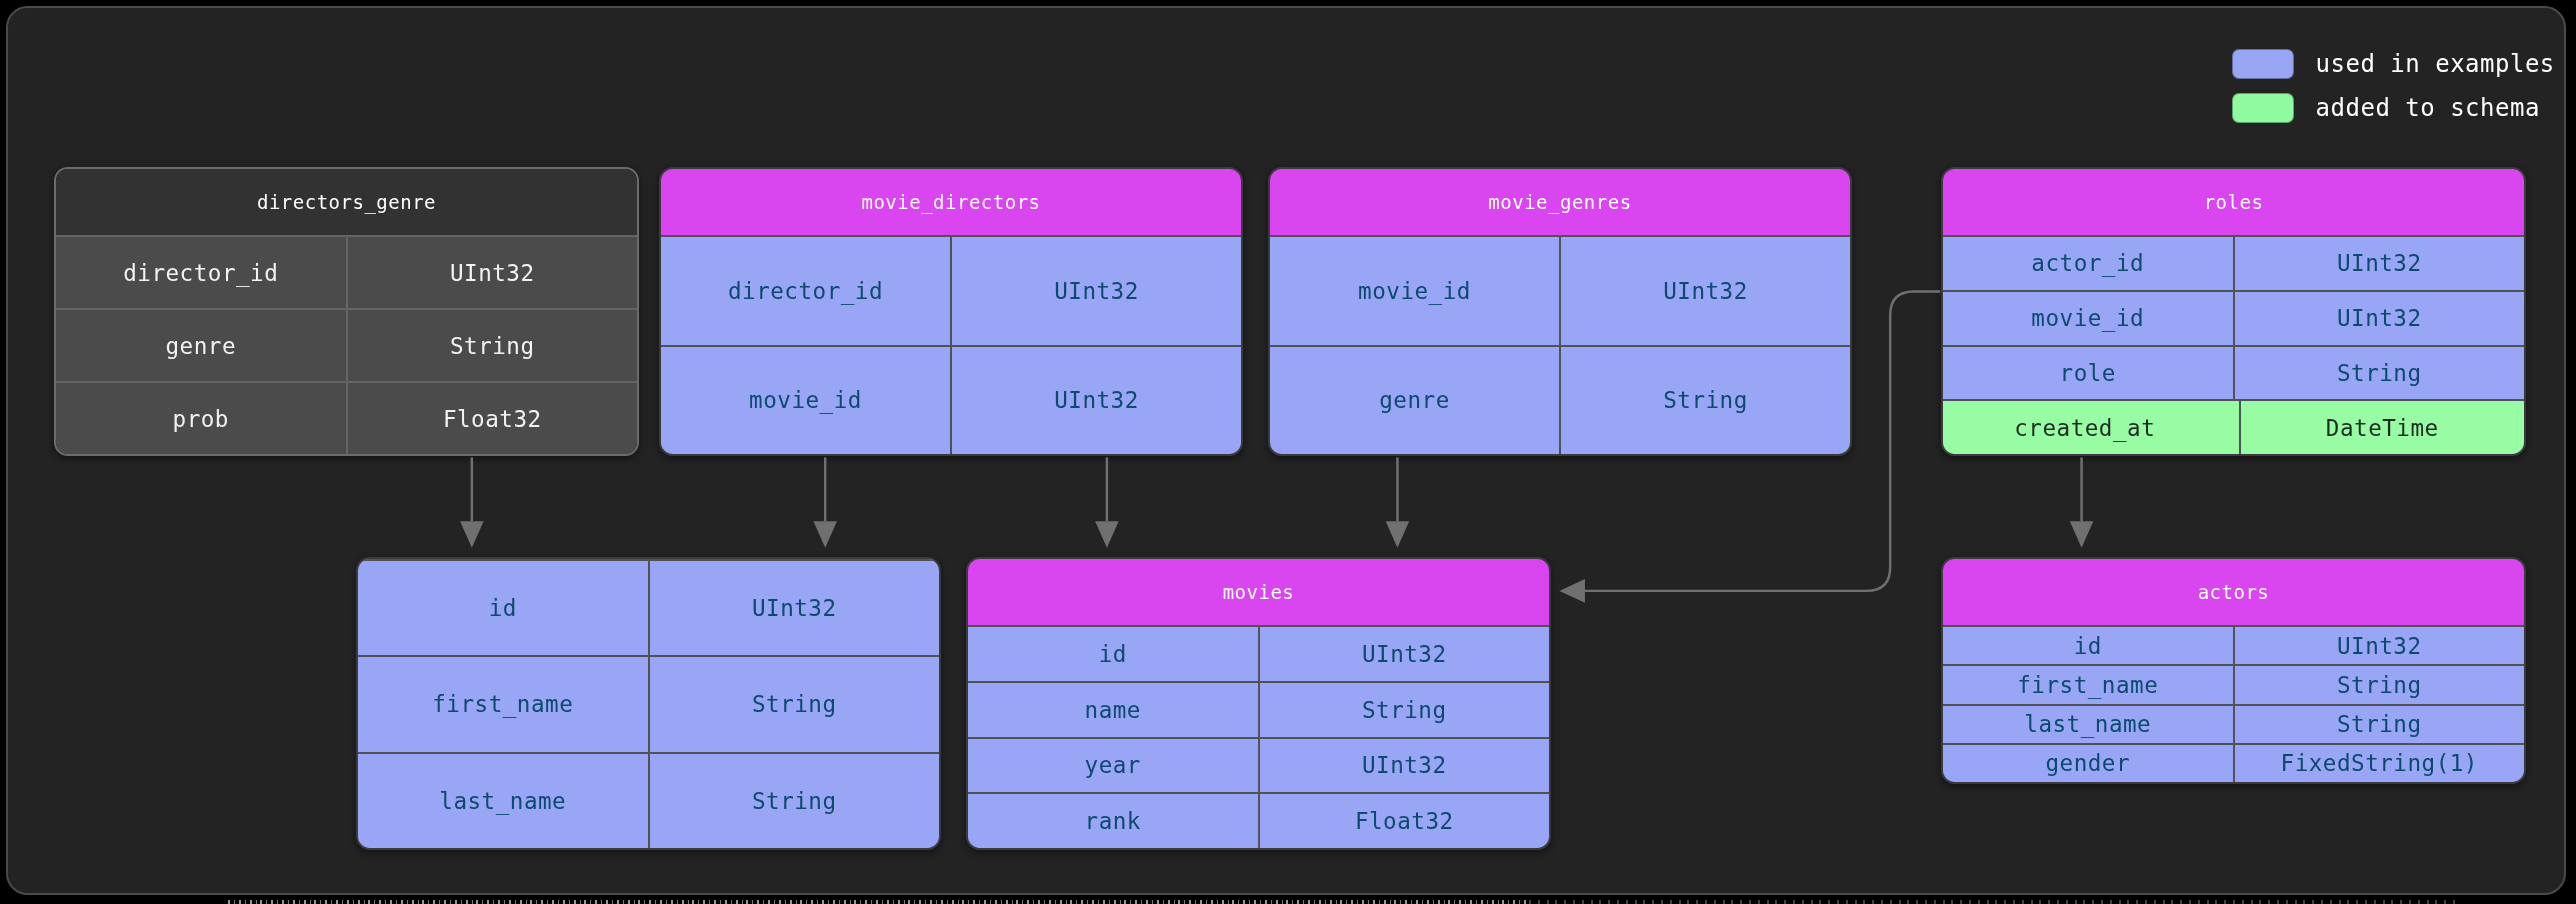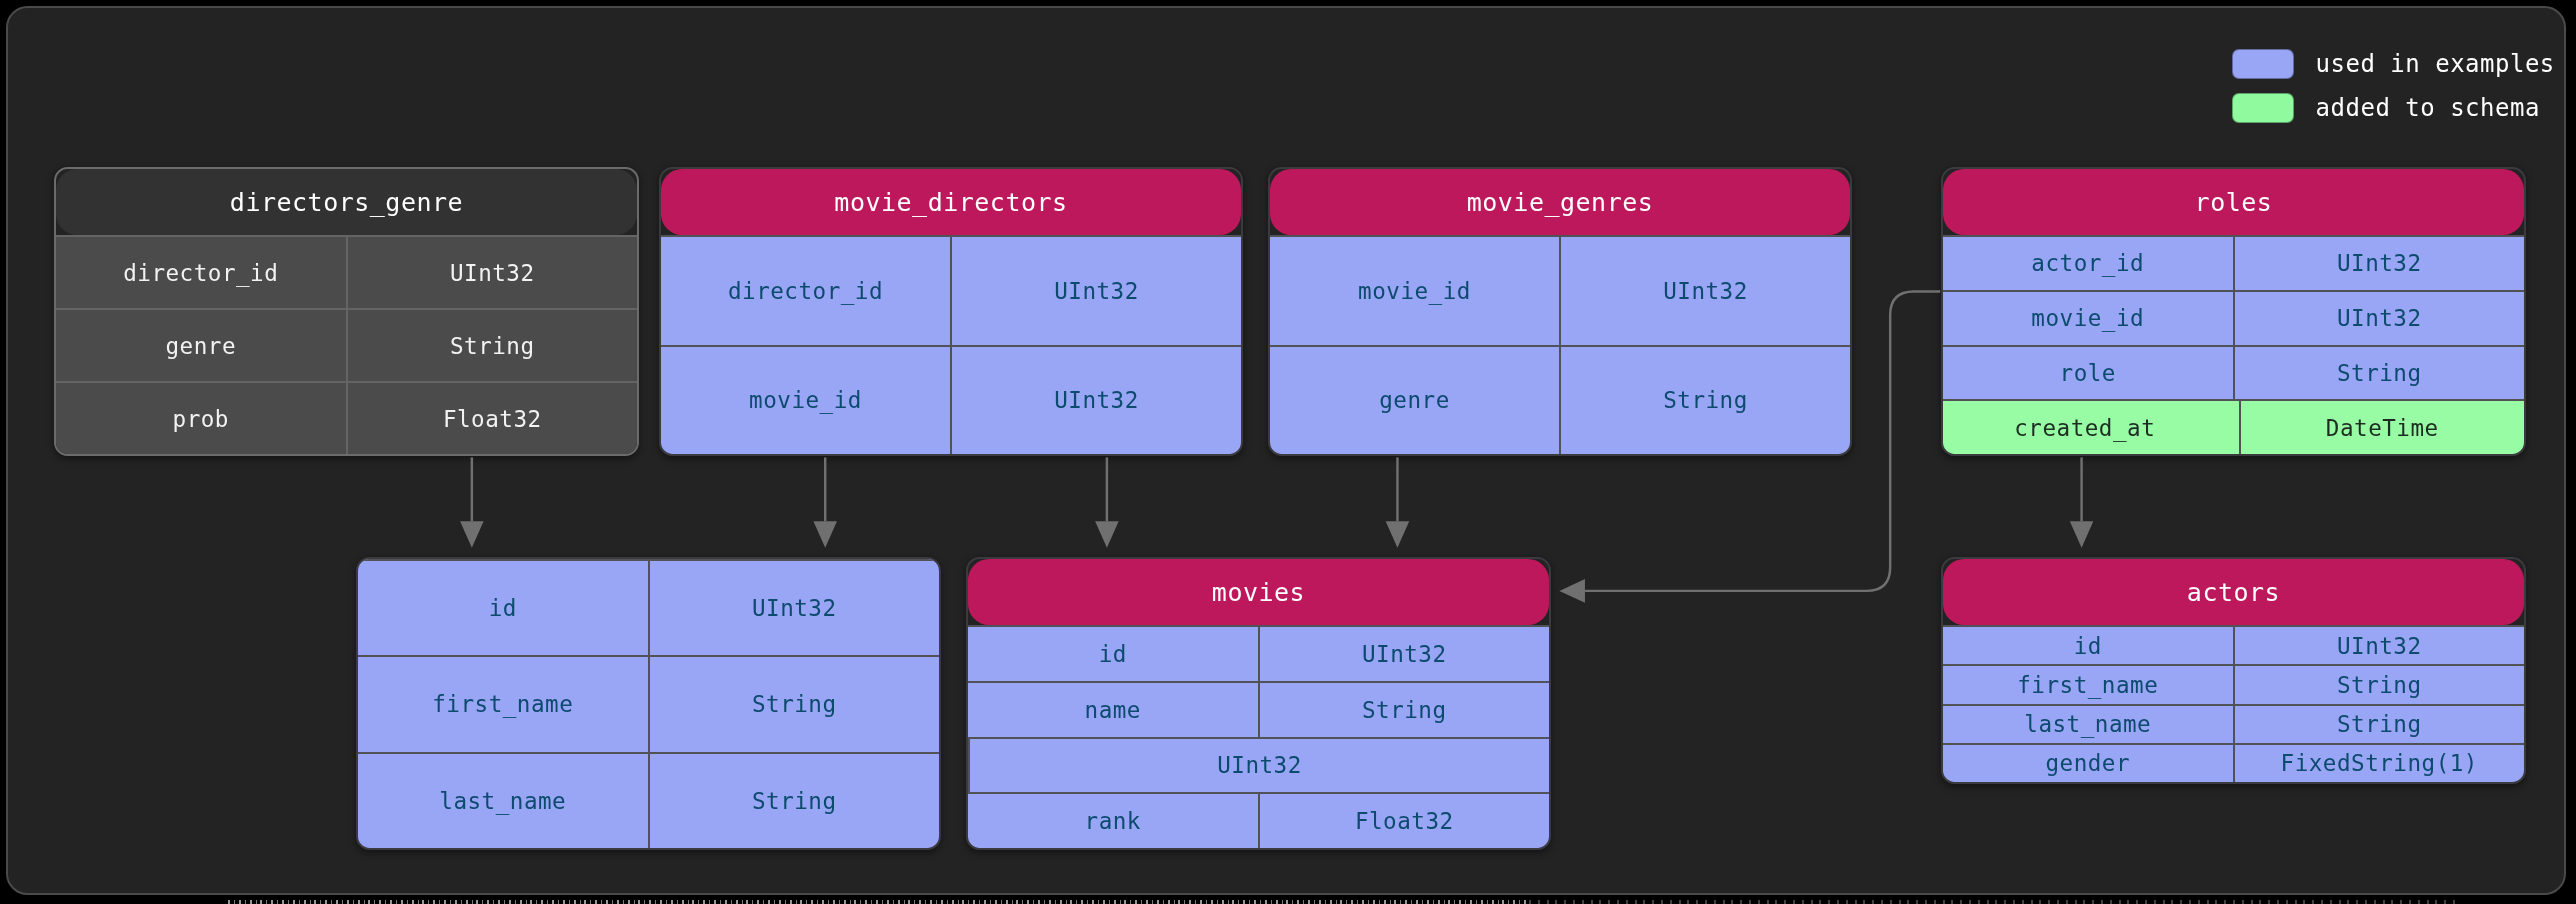--- a/index.html
+++ b/index.html
@@ -4,27 +4,27 @@
 <style>
   html,body{margin:0;padding:0;background:#000;}
   body{width:2576px;height:904px;position:relative;overflow:hidden;
        font-family:"DejaVu Sans Mono","Liberation Mono",monospace;}
   .canvas{position:absolute;left:5.9px;top:5.9px;width:2560px;height:889px;
           background:#232323;border:2px solid #4a4a4a;border-radius:21.6px;box-sizing:border-box;}
   
   .tbl{position:absolute;display:flex;flex-direction:column;border-radius:13.7px;overflow:hidden;
        box-sizing:border-box;box-shadow:0 2.9px 7.9px rgba(0,0,0,.45);}
   .tbl .thead{height:66px;flex:0 0 66px;display:flex;align-items:center;justify-content:center;
-       color:#ffffff;font-size:25px;letter-spacing:0.5px;border-radius:21px;}
+       color:#ffffff;font-size:19px;letter-spacing:0.5px;}
   .tbl .trow{flex:1 1 0;display:flex;}
   .tbl .cell{flex:1 1 0;display:flex;align-items:center;justify-content:center;
        font-size:22.6px;letter-spacing:0.5px;}
   
   .tbl.blue{border:2px solid #3a3a3f;}
-  .tbl.blue .thead{background:#be185d;}
+  .tbl.blue .thead{background:#d946ef;}
   .tbl.blue .trow{border-top:2.9px solid #515158;background:#99a5f5;}
   .tbl.blue .cell{color:#0c4a6e;}
   .tbl.blue .cell.type{border-left:2.9px solid #515158;}
   .tbl.blue .trow.row-green{background:#97fca4;gap:12px;}
   .tbl.blue .trow.row-green .cell{color:#1d2d22;}
   
   .tbl.gray{border:2px solid #6b6b6b;}
   .tbl.gray .thead{background:#323232;}
   .tbl.gray .trow{border-top:2px solid #646464;background:#4b4b4b;}
   .tbl.gray .cell{color:#f2f2f2;}
@@ -140,20 +140,21 @@
   <div class="thead">movies</div>
   <div class="trow">
     <div class="cell field">id</div>
     <div class="cell type">UInt32</div>
   </div>
   <div class="trow">
     <div class="cell field">name</div>
     <div class="cell type">String</div>
   </div>
   <div class="trow">
+    <div class="cell field">year</div>
     <div class="cell type">UInt32</div>
   </div>
   <div class="trow">
     <div class="cell field">rank</div>
     <div class="cell type">Float32</div>
   </div>
 </div>
 
 <div class="tbl blue" style="left:1941px;top:557px;width:585px;height:227px;">
   <div class="thead">actors</div>

